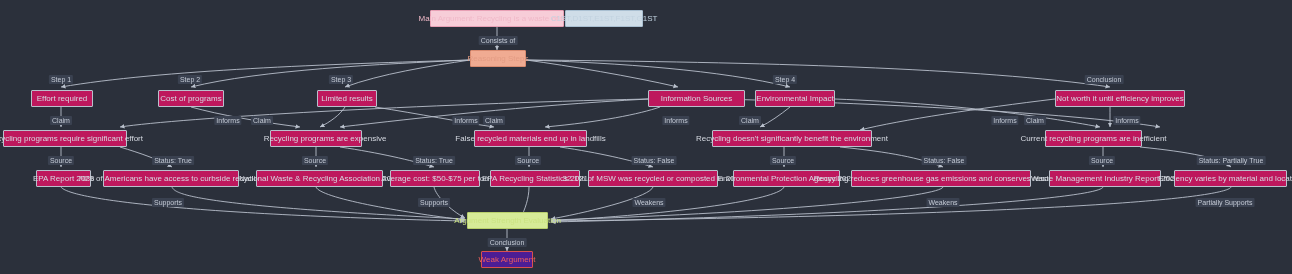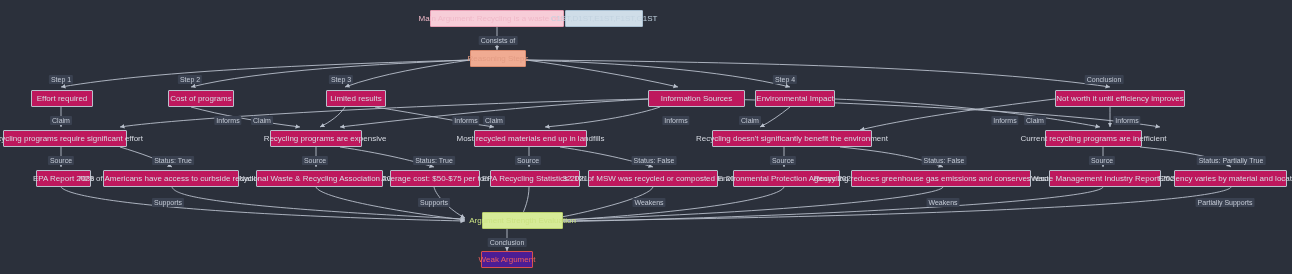--- a/index.html
+++ b/index.html
@@ -71,41 +71,41 @@
         <path d="M 1103 187 C 1100 198 900 214 551 222" fill="none" stroke="#b9c0cc" stroke-width="0.9" marker-end="url(#arrow)"></path>
         <path d="M 316 187 C 320 198 400 212 465 220" fill="none" stroke="#b9c0cc" stroke-width="0.9" marker-end="url(#arrow)"></path>
         <path d="M 507 229 L 507 251" fill="none" stroke="#b9c0cc" stroke-width="0.9" marker-end="url(#arrow)"></path>
       </g>
   </svg>
   <div id="nodes-layer">
       <div class="node root" style="left: 430px; top: 10px; width: 134px;">Main Argument: Recycling is a waste of time</div>
       <div class="node css" style="left: 565px; top: 10px; width: 78px;">C1ST,D1ST,E1ST,F1ST,G1ST</div>
       <div class="node steps" style="left: 470px; top: 50px; width: 56px;">Reasoning Steps</div>
       <div class="node" style="left: 31px; top: 90px; width: 62px;">Effort required</div>
-      <div class="node" style="left: 158px; top: 90px; width: 66px; margin-left: 10px;">Cost of programs</div>
-      <div class="node" style="left: 326px; top: 90px; width: 60px;">Limited results</div>
+      <div class="node" style="left: 158px; top: 90px; width: 66px;">Cost of programs</div>
+      <div class="node" style="left: 317px; top: 90px; width: 60px;">Limited results</div>
       <div class="node" style="left: 648px; top: 90px; width: 97px;">Information Sources</div>
       <div class="node" style="left: 755px; top: 90px; width: 80px;">Environmental Impact</div>
       <div class="node" style="left: 1055px; top: 90px; width: 130px;">Not worth it until efficiency improves</div>
       <div class="node" style="left: 3px; top: 130px; width: 124px;">Recycling programs require significant effort</div>
       <div class="node" style="left: 270px; top: 130px; width: 92px; padding-left: 24px;">Recycling programs are expensive</div>
-      <div class="node" style="left: 474px; top: 130px; width: 113px;">Most recycled materials end up in landfills</div>
+      <div class="node" style="left: 474px; top: 130px; width: 113px;">False recycled materials end up in landfills</div>
       <div class="node" style="left: 712px; top: 130px; width: 160px;">Recycling doesn't significantly benefit the environment</div>
       <div class="node" style="left: 1045px; top: 130px; width: 97px;">Current recycling programs are inefficient</div>
       <div class="node" style="left: 36px; top: 170px; width: 55px;">EPA Report 2023</div>
       <div class="node" style="left: 103px; top: 170px; width: 136px;">70% of Americans have access to curbside recycling</div>
       <div class="node" style="left: 256px; top: 170px; width: 127px;">National Waste &amp; Recycling Association 2022</div>
       <div class="node" style="left: 390px; top: 170px; width: 90px;">Average cost: $50-$75 per ton</div>
       <div class="node" style="left: 490px; top: 170px; width: 90px;">EPA Recycling Statistics 2021</div>
       <div class="node" style="left: 588px; top: 170px; width: 130px;">32.1% of MSW was recycled or composted in 2018</div>
       <div class="node" style="left: 733px; top: 170px; width: 107px;">Environmental Protection Agency 2023</div>
       <div class="node" style="left: 851px; top: 170px; width: 180px;">Recycling reduces greenhouse gas emissions and conserves resources</div>
       <div class="node" style="left: 1049px; top: 170px; width: 112px;">Waste Management Industry Report 2023</div>
       <div class="node" style="left: 1174px; top: 170px; width: 113px;">Efficiency varies by material and location</div>
-      <div class="node eval" style="left: 482px; top: 212px; width: 81px;">Argument Strength Evaluation</div>
+      <div class="node eval" style="left: 467px; top: 212px; width: 81px;">Argument Strength Evaluation</div>
       <div class="node weak" style="left: 481px; top: 251px; width: 52px;">Weak Argument</div>
     </div>
   <div id="labels-layer">
       <span class="elabel" style="left: 498px; top: 36px;">Consists of</span>
       <span class="elabel" style="left: 61px; top: 75px;">Step 1</span>
       <span class="elabel" style="left: 190px; top: 75px;">Step 2</span>
       <span class="elabel" style="left: 341px; top: 75px;">Step 3</span>
       <span class="elabel" style="left: 785px; top: 75px;">Step 4</span>
       <span class="elabel" style="left: 1104px; top: 75px;">Conclusion</span>
       <span class="elabel" style="left: 61px; top: 116px;">Claim</span>

